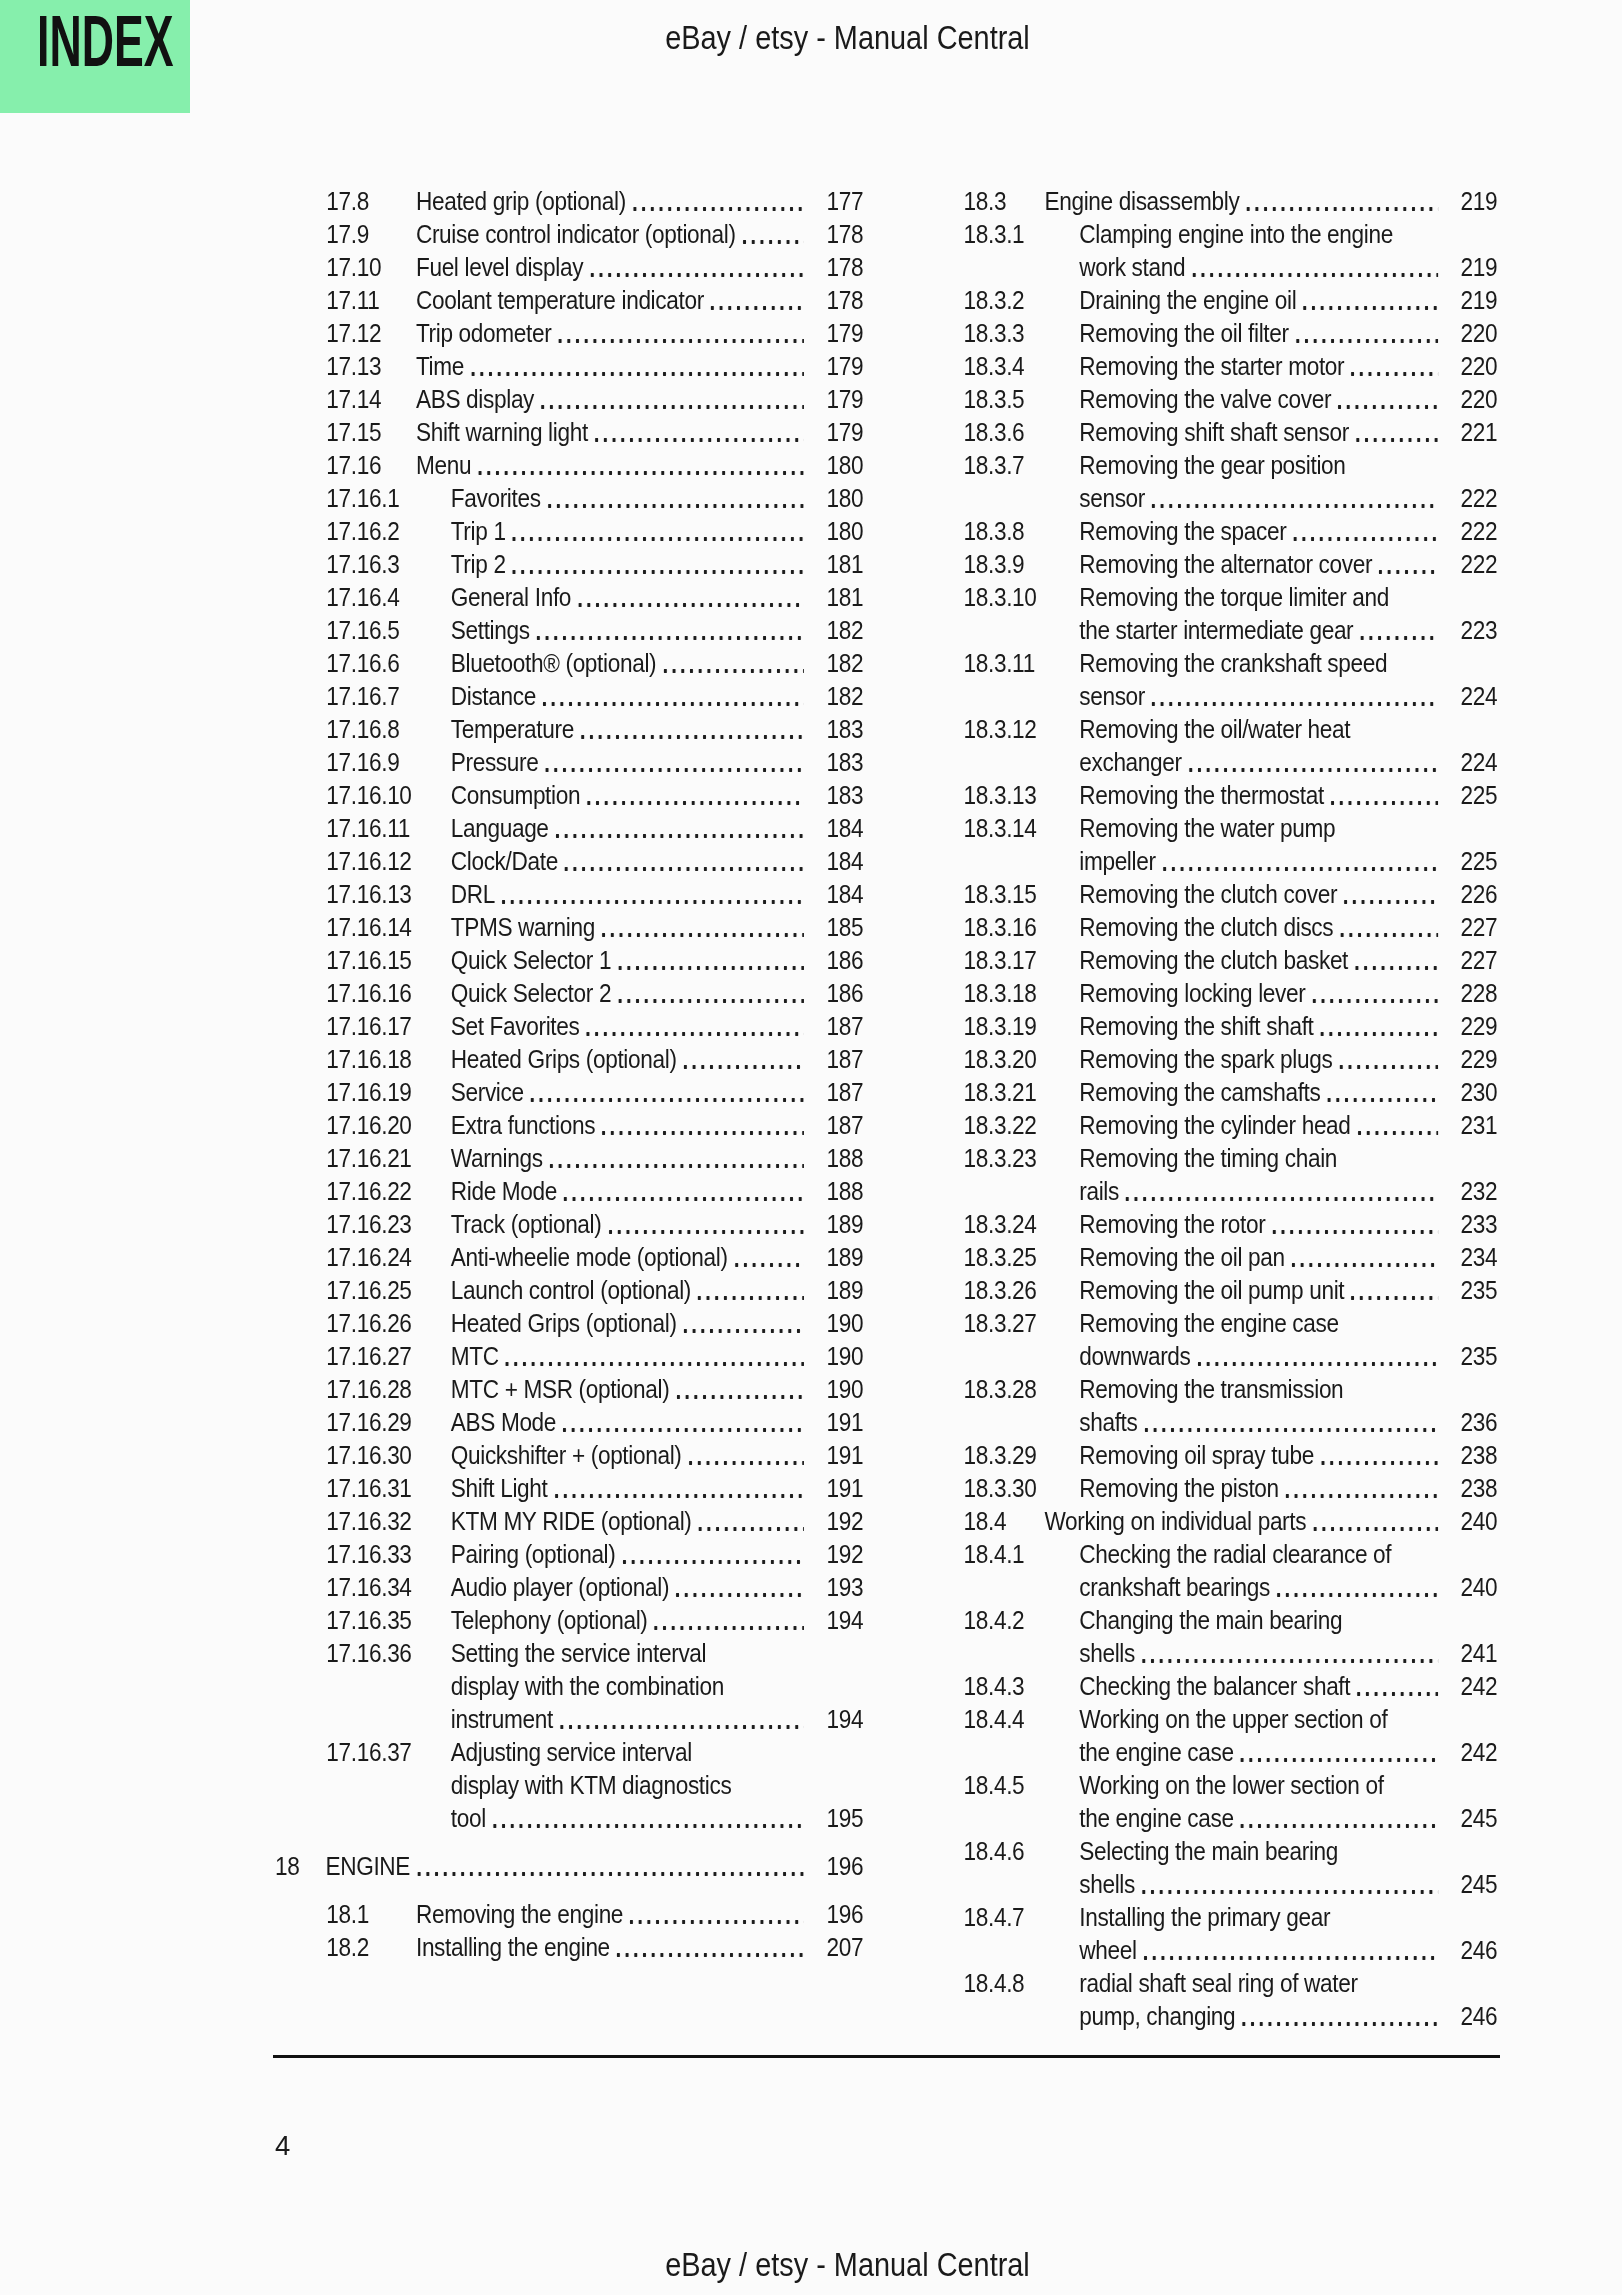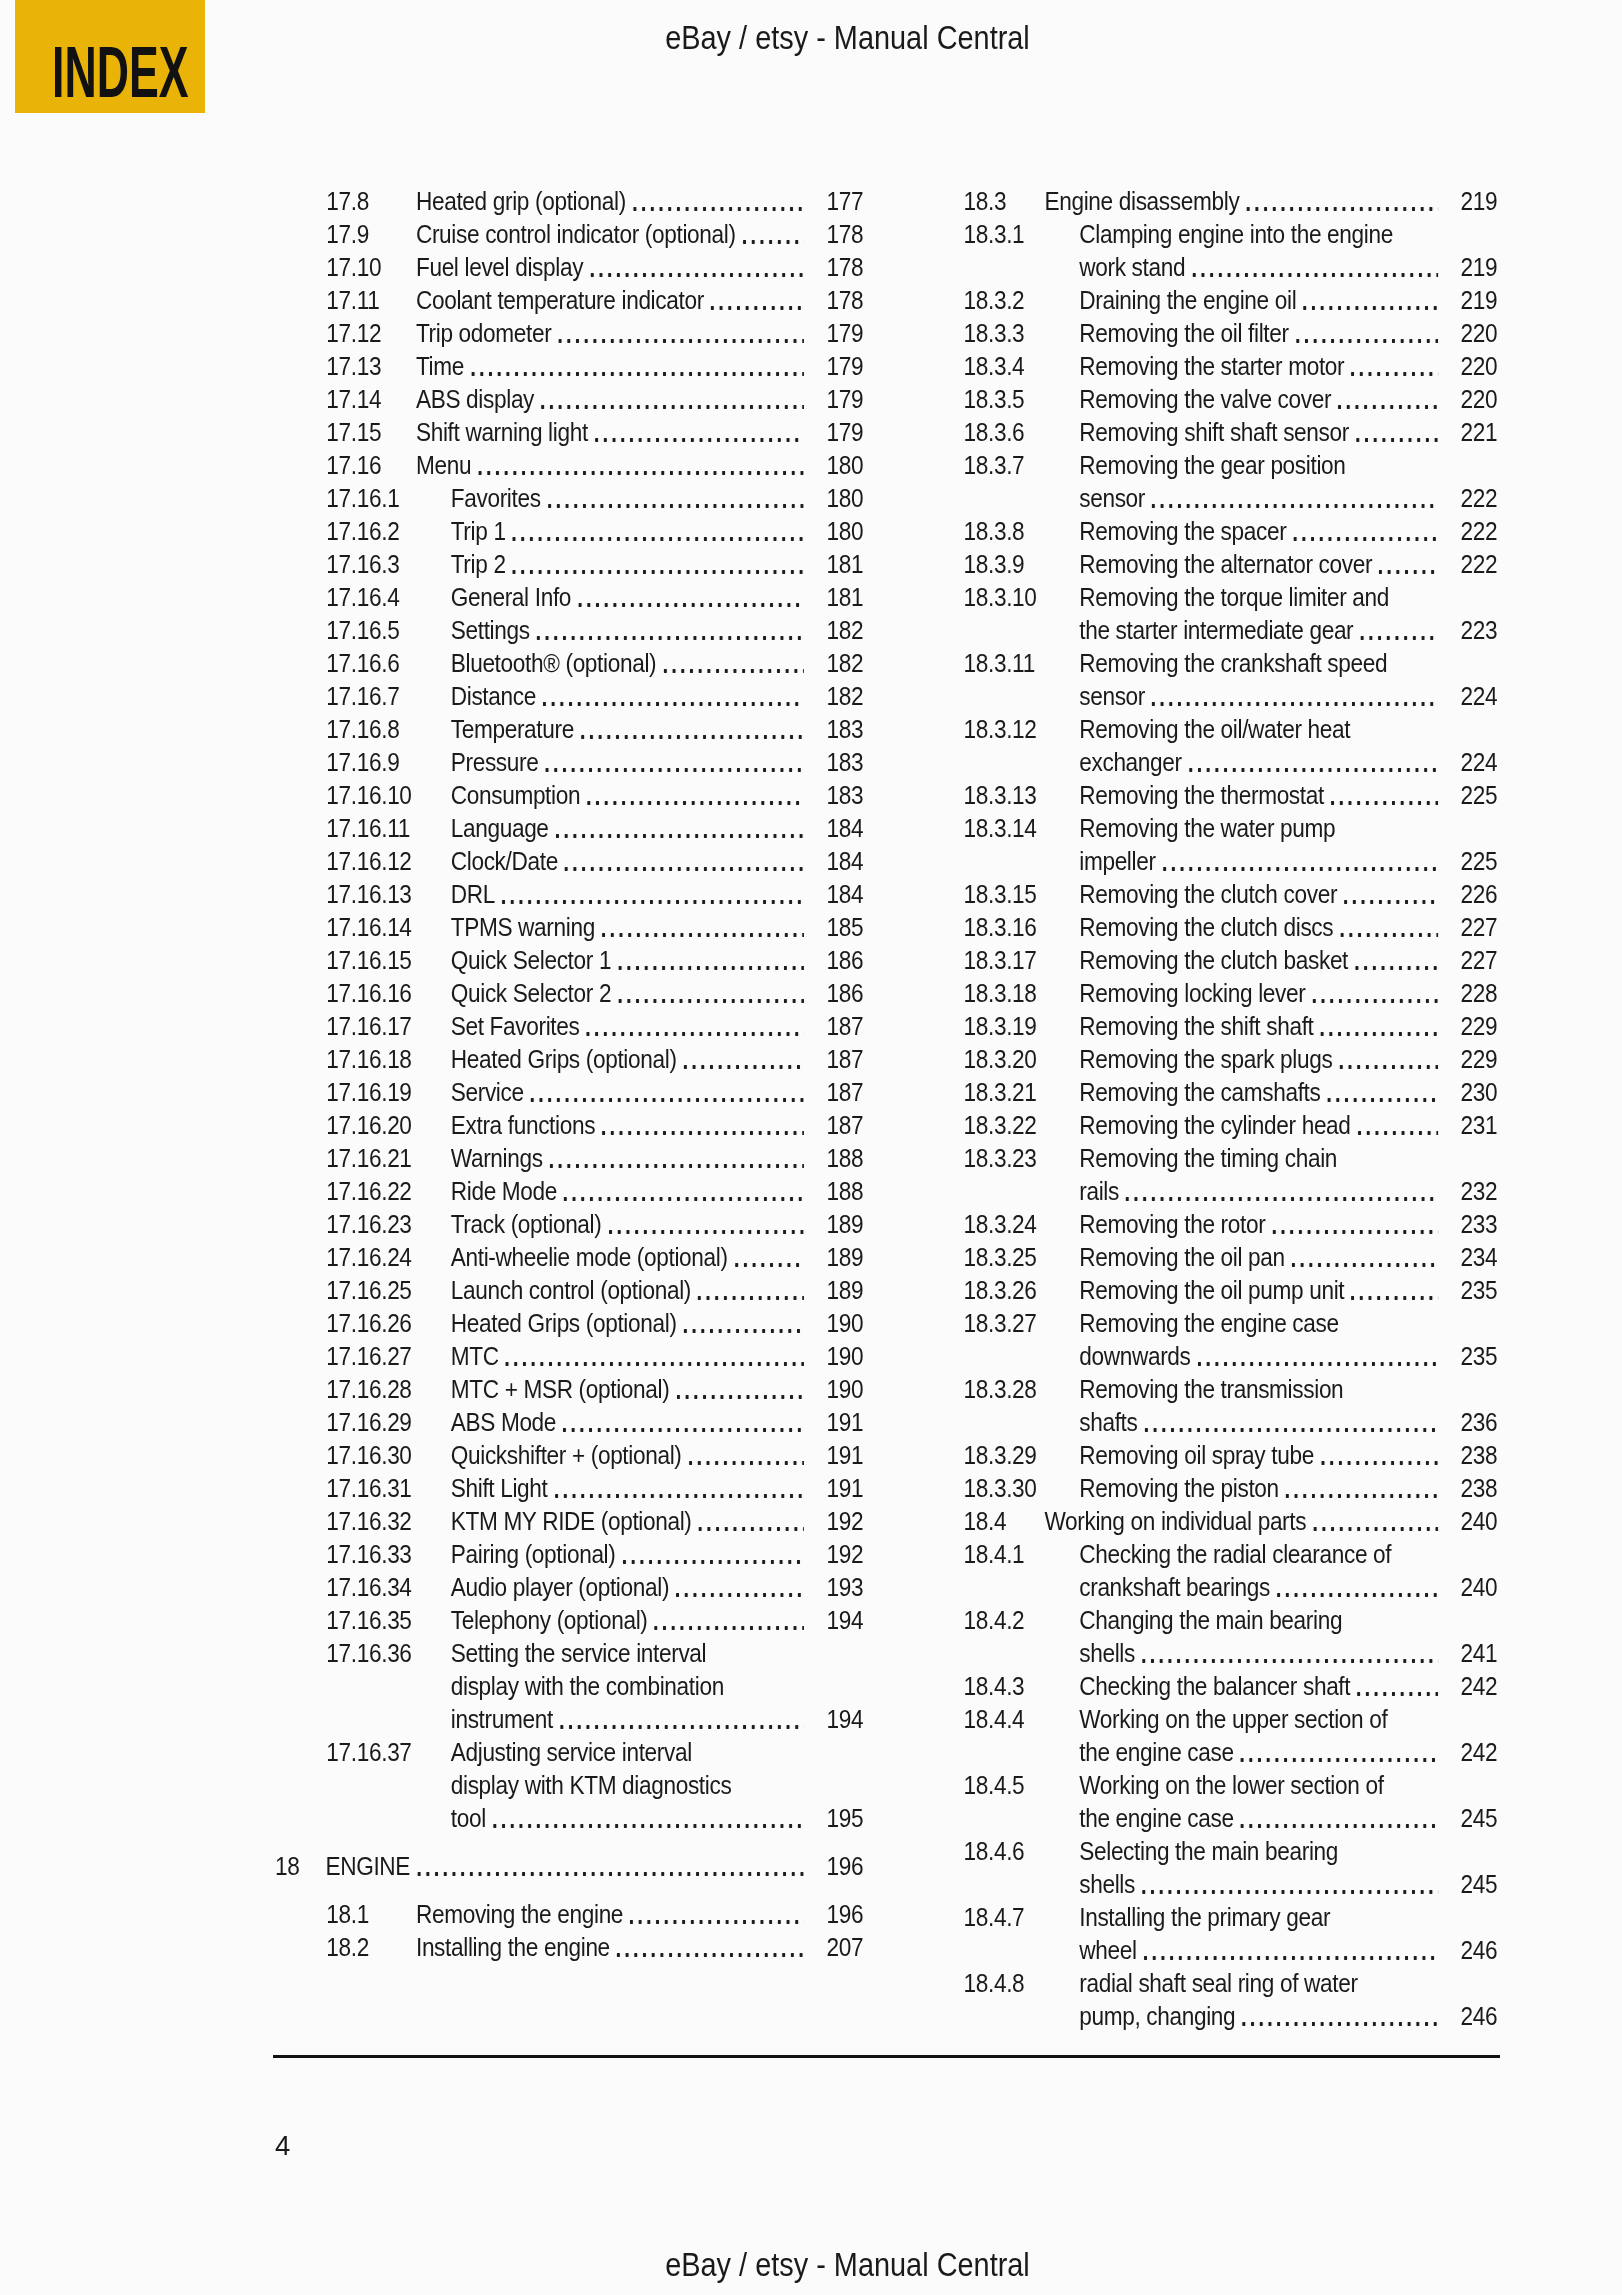--- a/index.html
+++ b/index.html
@@ -10,22 +10,22 @@
     background:#fbfbfb;
     font-family:"Liberation Sans","DejaVu Sans",sans-serif;
     color:#1a1a1a;
     overflow:hidden;
   }
 
   
   .index-box {
     position:absolute; left:0; top:0;
     width:190px; height:113px;
-    background:#eab308;
-    display:flex; align-items:flex-end;margin-left:15px;
+    background:#86efac;
+    display:flex; align-items:flex-start;
   }
   .index-box .index-text {
     display:inline-block;
     margin-left:37px;
     font-size:72px; font-weight:bold; color:#111;
     letter-spacing:0px;
     transform:scaleX(0.62);
     transform-origin:left center;
     white-space:nowrap;
   }

